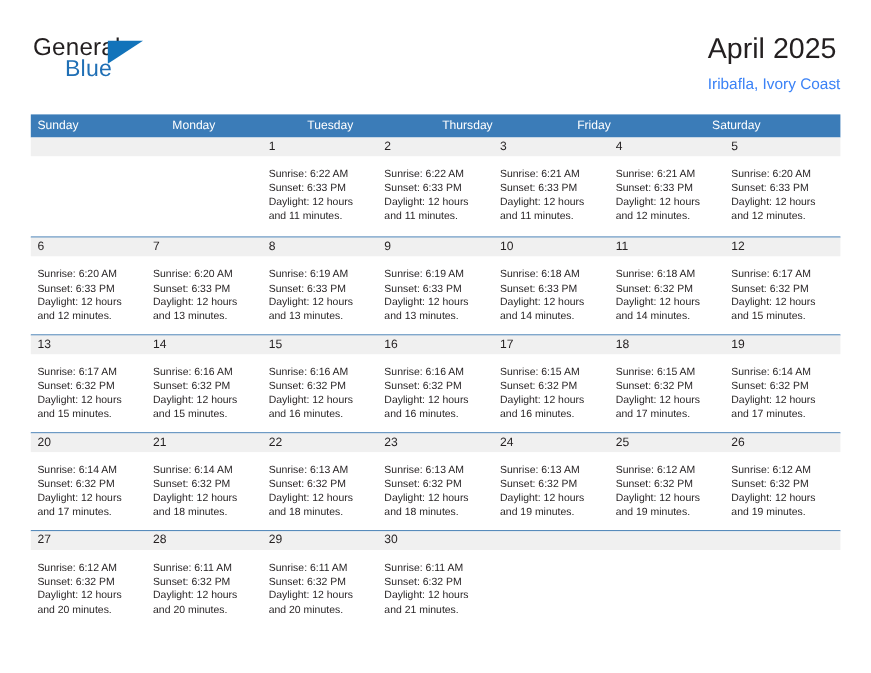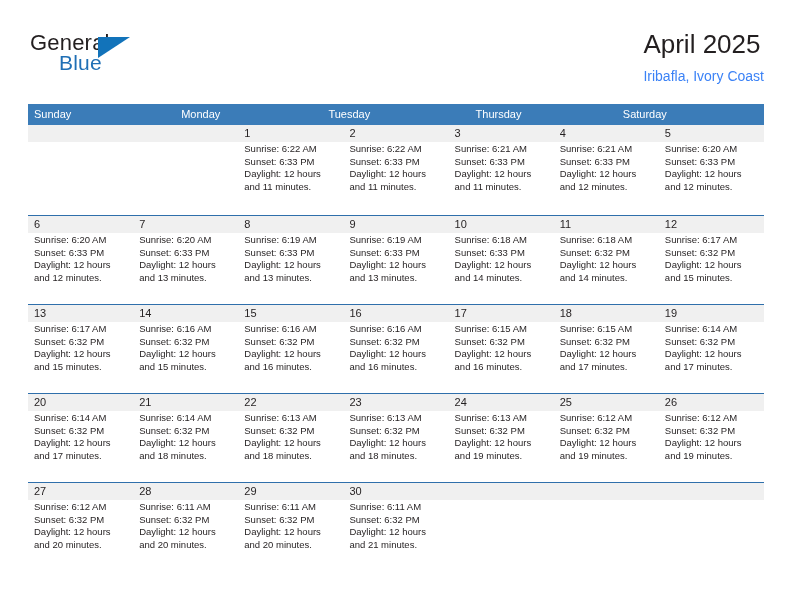--- a/index.html
+++ b/index.html
@@ -135,21 +135,21 @@
   .daynum {
     font-size: 11px;
     line-height: 16px;
     color: #231f20;
     height: 16px;
   }
   .dayinfo {
     font-size: 9.5px;
     line-height: 12.6px;
     color: #231f20;
-    margin-top: 2px;
+    margin-top: 12px;
   }
   .dayinfo div { white-space: nowrap; }
 
   
   .numband {
     position: absolute;
     left: 0;
     right: 0;
     top: 0;
     height: 17px;
@@ -176,20 +176,21 @@
     </div>
 
   </div>
 
   <div class="calendar">
     <div class="weekday-row" id="weekday-row">
         <div class="weekday">Sunday</div>
         <div class="weekday">Monday</div>
         <div class="weekday">Tuesday</div>
         <div class="weekday">Thursday</div>
+        <div class="weekday">Friday</div>
         <div class="weekday">Saturday</div>
       </div>
     <div id="weeks-container">
         <div class="week week-1">
           <div class="numband"></div>
           <div class="week-inner">
             <div class="daycell">
               <div class="daynum"></div>
               <div class="dayinfo">
                 <div></div>

